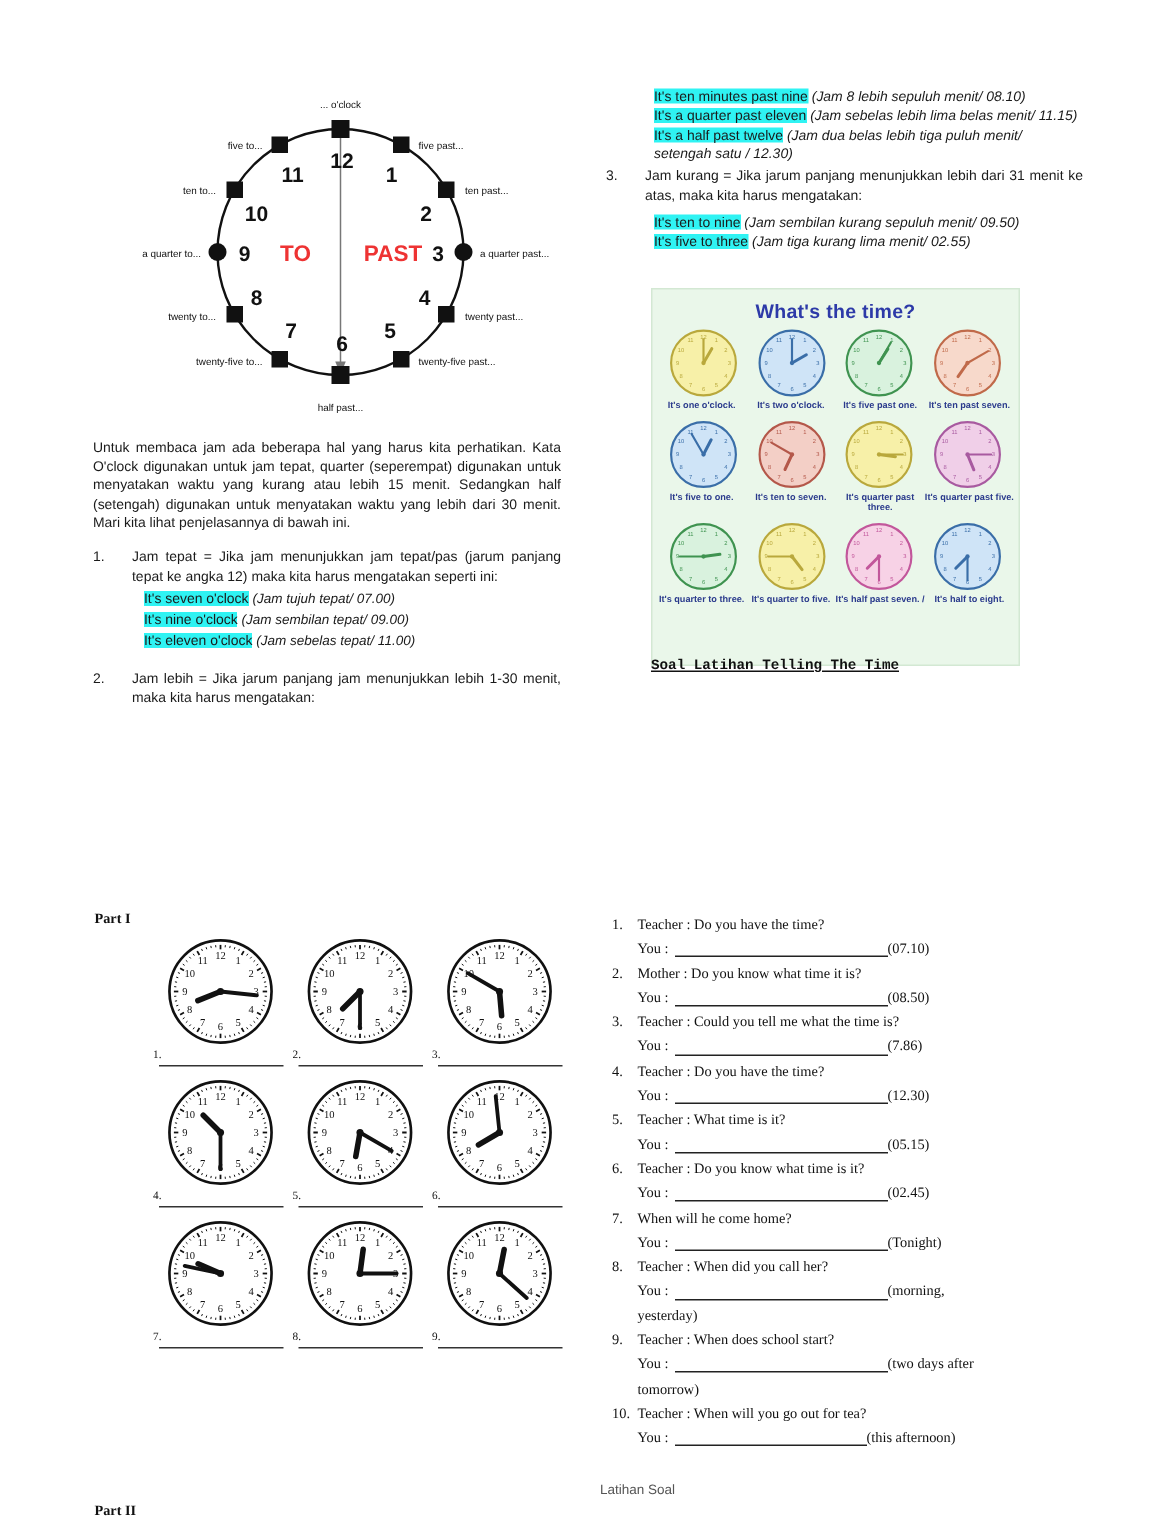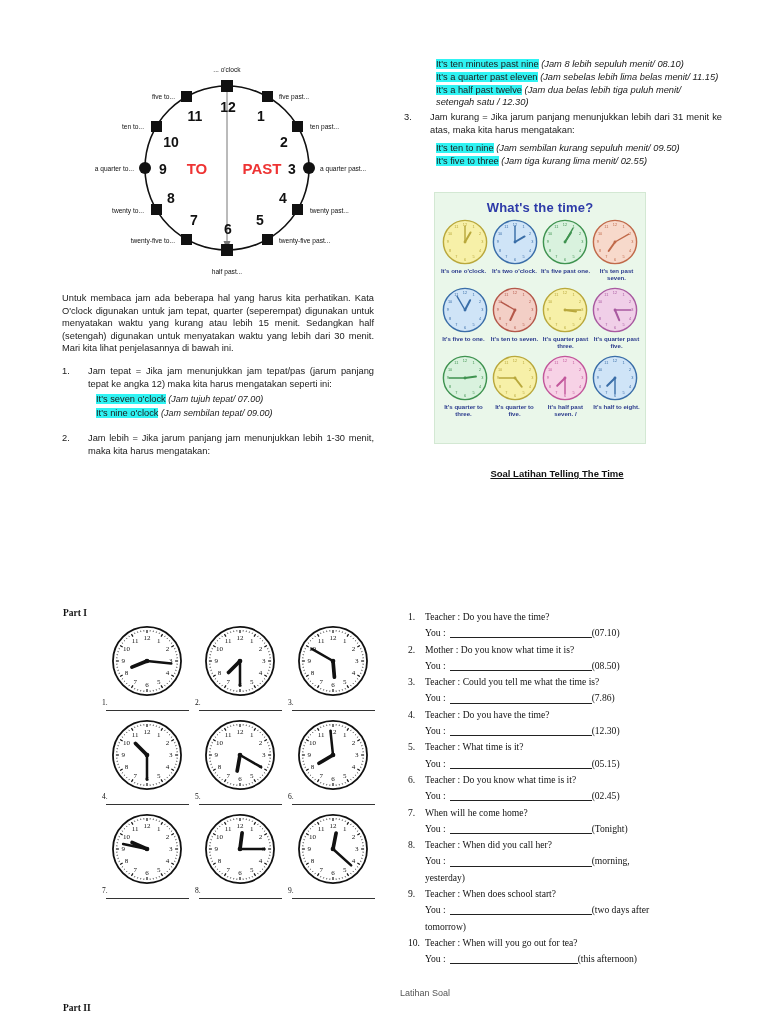--- a/index.html
+++ b/index.html
@@ -38,35 +38,35 @@
 
   
   #rightText {
     position:absolute; left:404px; top:58px; width:318px;
     font-size:9.3px; line-height:12.8px; color:#1a1a1a;
   }
   #rightText .ind { margin-left:32px; }
 
   
   #poster {
-    position:absolute; left:434px; top:192px; width:212px; height:252px;
+    position:absolute; left:434px; top:192px; width:246px; height:252px;
     background:#eaf7ea; border:1px solid #d3e8d3;
   }
   #poster .ptitle {
     text-align:center; color:#2d3aa8; font-weight:bold;
     font-size:13px; padding-top:7px; letter-spacing:.2px;
   }
   .prow { display:flex; justify-content:space-around; padding:3px 5px 0 5px; }
   .pcap { display:flex; justify-content:space-around; padding:1px 3px 2px 3px;
           font-size:6.1px; color:#2a3a8c; font-weight:bold; }
   .pcap span { flex:1; text-align:center; }
   .pclock { width:48px; height:48px; }
   #posterCaption {
-    position:absolute; left:434px; top:468px; width:246px;
-    text-align:center; font-size:9.5px; font-family:Liberation Sans, sans-serif;
+    position:absolute; left:434px; top:438px; width:246px;
+    text-align:left; font-size:9.5px; font-family:Liberation Mono, monospace;
     font-weight:bold;
   }
   #posterCaption u { text-decoration: underline; }
 
   
   #partI { position:absolute; left:63px; top:1003px; font-size:9.5px; font-weight:bold;
            font-family:"Liberation Serif", serif; }
   #partIHead { position:absolute; left:63px; top:608px; font-size:9.5px; font-weight:bold;
                font-family:"Liberation Serif", serif; }
   #clockGrid { position:absolute; left:100px; top:624px; width:280px; }
@@ -167,20 +167,24 @@
       <div class="t">Jam tepat = Jika jam menunjukkan jam tepat/pas (jarum panjang tepat ke angka 12) maka kita harus mengatakan seperti ini:</div>
     </div>
     <div class="exlist">
       <div class="line">
         <span class="hl">It's seven o'clock</span>
         <span class="ital">(Jam tujuh tepat/ 07.00)</span>
       </div>
       <div class="line">
         <span class="hl">It's nine o'clock</span>
         <span class="ital">(Jam sembilan tepat/ 09.00)</span>
+      </div>
+      <div class="line">
+        <span class="hl">It's eleven o'clock</span>
+        <span class="ital">(Jam sebelas tepat/ 11.00)</span>
       </div>
     </div>
 
     <div class="numrow" style="margin-top:12px">
       <div class="n">2.</div>
       <div class="t">Jam lebih = Jika jarum panjang jam menunjukkan lebih 1-30 menit, maka kita harus mengatakan:</div>
     </div>
   </div>
 
   <div id="rightText">

